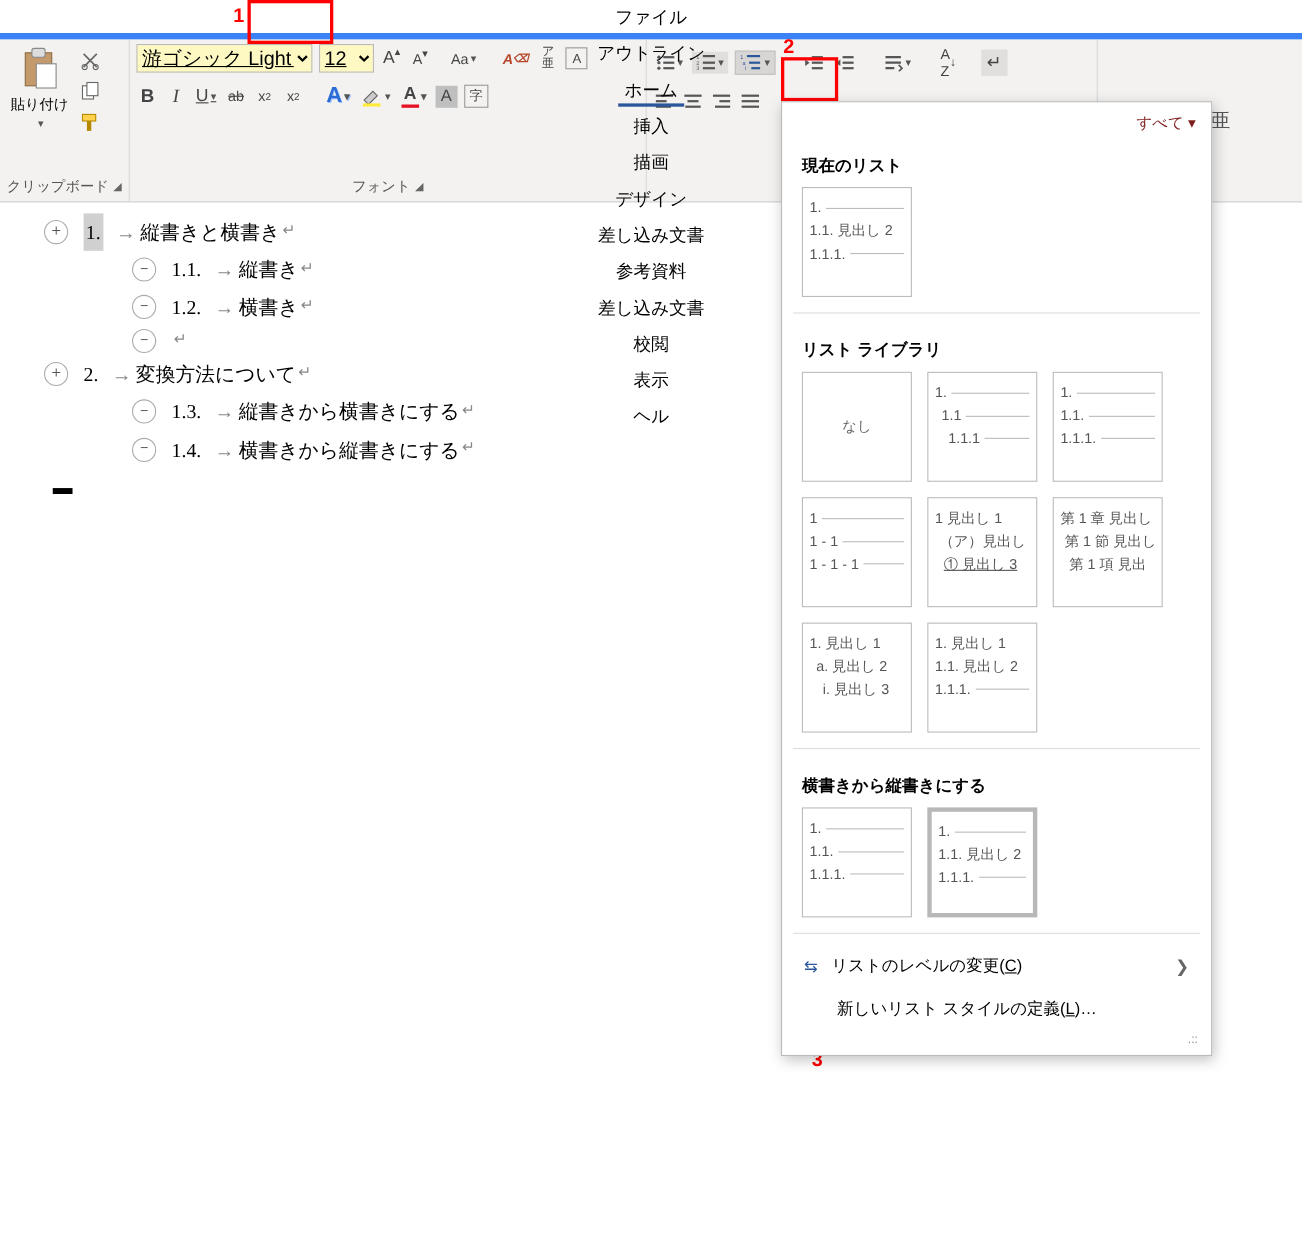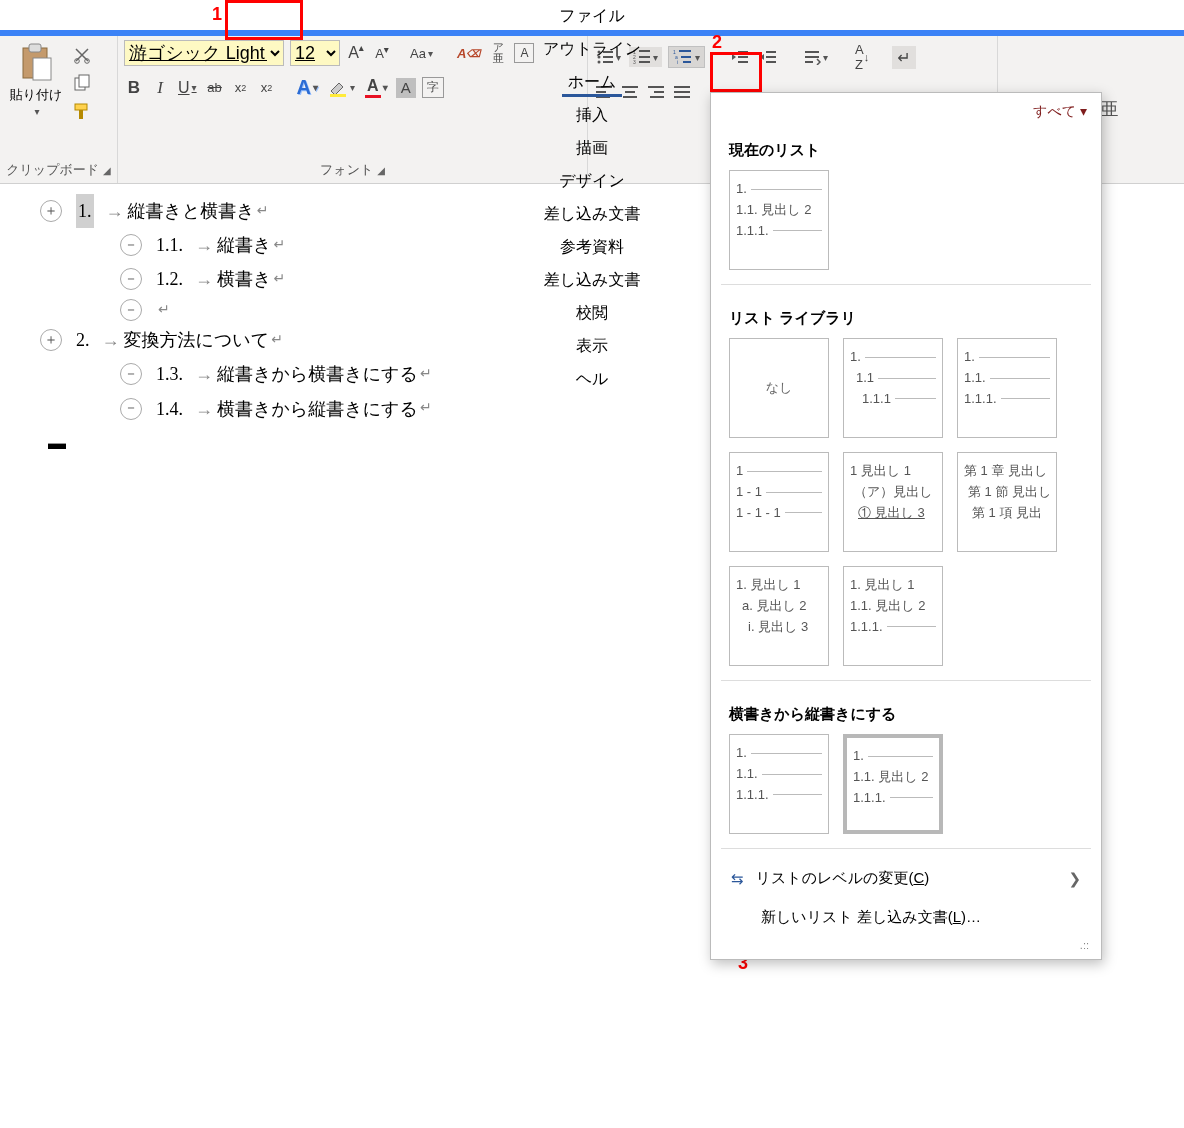--- a/index.html
+++ b/index.html
@@ -590,19 +590,19 @@
 
   <hr class="ml-hr">
 
   <div class="ml-item">
     <span style="color:#2b579a;">⇆</span>
     <span><span>リストのレベルの変更(</span><span class="under">C</span><span>)</span></span>
     <span class="chev">❯</span>
   </div>
   <div class="ml-item">
     <span style="width:18px;"></span>
-    <span><span>新しいリスト 差し込み文書(</span><span class="under">L</span><span>)…</span></span>
+    <span><span>新しいリスト スタイルの定義(</span><span class="under">L</span><span>)…</span></span>
   </div>
   <div class="ml-footer">
       <span>.::</span>
     </div>
 </div>
 <div class="anno-num anno3">3</div>
 
 </body></html>

